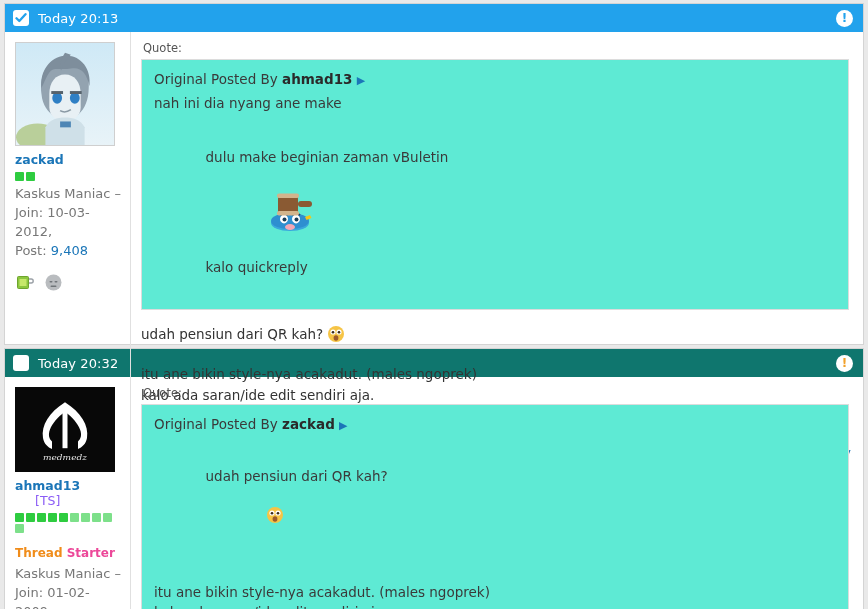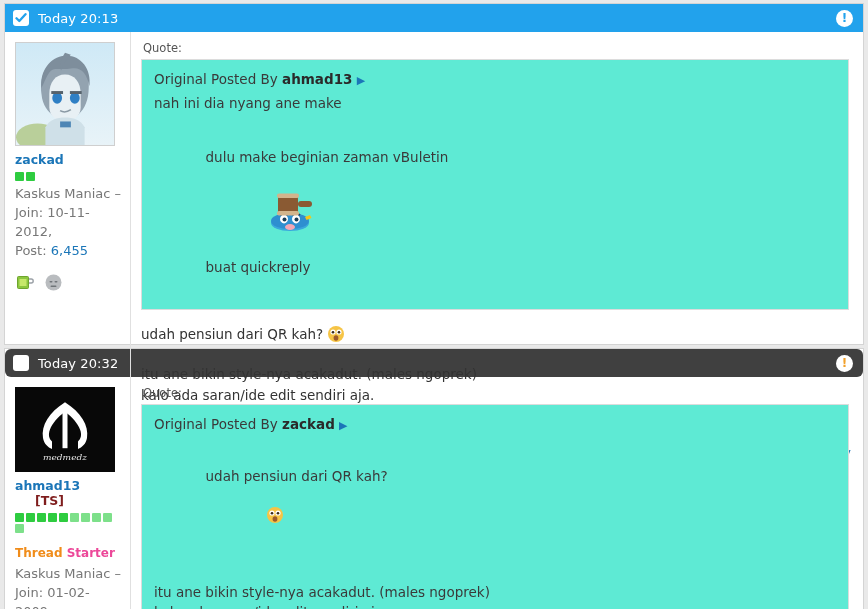--- a/index.html
+++ b/index.html
@@ -25,21 +25,21 @@
 
   
   .post-head{
     height:28px;
     display:flex;
     padding:0 10px 0 8px;
     color:#fff;
     font-size:13px;
   }
   .head-blue{background:#22a2ec;}
-  .head-orange{background:#404040;border-radius:6px;}
+  .head-orange{background:#0f766e;}
   .head-left{display:flex;align-items:center;gap:9px;flex:1;min-width:0;}
   .head-right{display:flex;align-items:center;gap:10px;}
 
   .chk{
     width:16px;height:16px;border-radius:3px;background:#fff;
     display:flex;align-items:center;justify-content:center;flex:none;
   }
   .chk svg{display:block;}
 
   .head-time{font-size:13px;letter-spacing:.1px;}
@@ -77,21 +77,21 @@
   }
   .avatar-2{height:85px;border:none;background:#0a0a0a;}
 
   .avatar svg{display:block;width:100%;height:100%;}
 
   .uname{
     margin-top:6px;
     font-size:12.5px;font-weight:bold;color:#1b76b8;
     line-height:1.2;
   }
-  .ts{color:#7f1d1d;font-weight:bold;margin-left:20px;}
+  .ts{color:#8b5cf6;font-weight:normal;margin-left:20px;}
 
   .pips{margin-top:5px;display:flex;gap:2px;flex-wrap:wrap;max-width:112px;}
   .pip{width:9px;height:9px;border-radius:1px;}
 
   .thread-starter{margin-top:13px;font-size:12px;font-weight:bold;line-height:1.25;}
   .ts-a{color:#f08c1a;}
   .ts-b{color:#ec4899;}
 
   .meta{margin-top:4px;font-size:13px;color:#777;line-height:1.45;}
   .meta .num{color:#1b76b8;}
@@ -190,24 +190,24 @@
           <span>zackad</span>
         </div>
 
         <div class="pips">
           <span class="pip" style="background:#2ecc40"></span>
           <span class="pip" style="background:#2ecc40"></span>
         </div>
 
         <div class="meta">
           <div>Kaskus Maniac –</div>
-          <div>Join: 10-11-2012,</div>
+          <div>Join: 10-03-2012,</div>
           <div>
             <span>Post:</span>
-            <span class="num">6,455</span>
+            <span class="num">9,408</span>
           </div>
         </div>
 
         <div class="badges">
           <span>
             <svg width="19" height="19" viewBox="0 0 19 19">
               <rect x="2.5" y="3.5" width="11" height="12" rx="1" fill="#8cc63f" stroke="#6fa52d" stroke-width="1"></rect>
               <rect x="4.5" y="6" width="7" height="7" fill="#c6e86a"></rect>
               <path d="M14 6 h2.2 a2 2 0 0 1 0 4 H14" fill="none" stroke="#9aa0a6" stroke-width="1.4"></path>
             </svg>
@@ -246,21 +246,21 @@
                 <path d="M14 27 q4 -2.5 8 0" stroke="#1b3d57" stroke-width="2" fill="none"></path>
                 <path d="M26 27 q4 -2.5 8 0" stroke="#1b3d57" stroke-width="2" fill="none"></path>
                 <ellipse cx="24" cy="39" rx="5" ry="3" fill="#f3a7b5"></ellipse>
                 <path d="M39 29 l5 -2 1.5 3 -5 2 Z" fill="#f5c518"></path>
                 <rect x="12" y="8" width="20" height="18" rx="3" fill="#8a5a33"></rect>
                 <rect x="11" y="5.5" width="22" height="4.5" rx="2" fill="#d2b48c"></rect>
                 <rect x="11" y="23" width="22" height="4.5" rx="2" fill="#d2b48c"></rect>
                 <rect x="32" y="13" width="14" height="6" rx="3" fill="#8a5a33"></rect>
               </svg>
             </span>
-            <span>buat quickreply</span>
+            <span>kalo quickreply</span>
           </div>
         </div>
 
         <div class="posttext">
           <div>
             <span>udah pensiun dari QR kah?</span>
             <span class="emoji">
               <svg width="18" height="18" viewBox="0 0 18 18">
                 <circle cx="9" cy="9" r="8" fill="#f6c445"></circle>
                 <circle cx="6" cy="7" r="2.6" fill="#fff"></circle>

